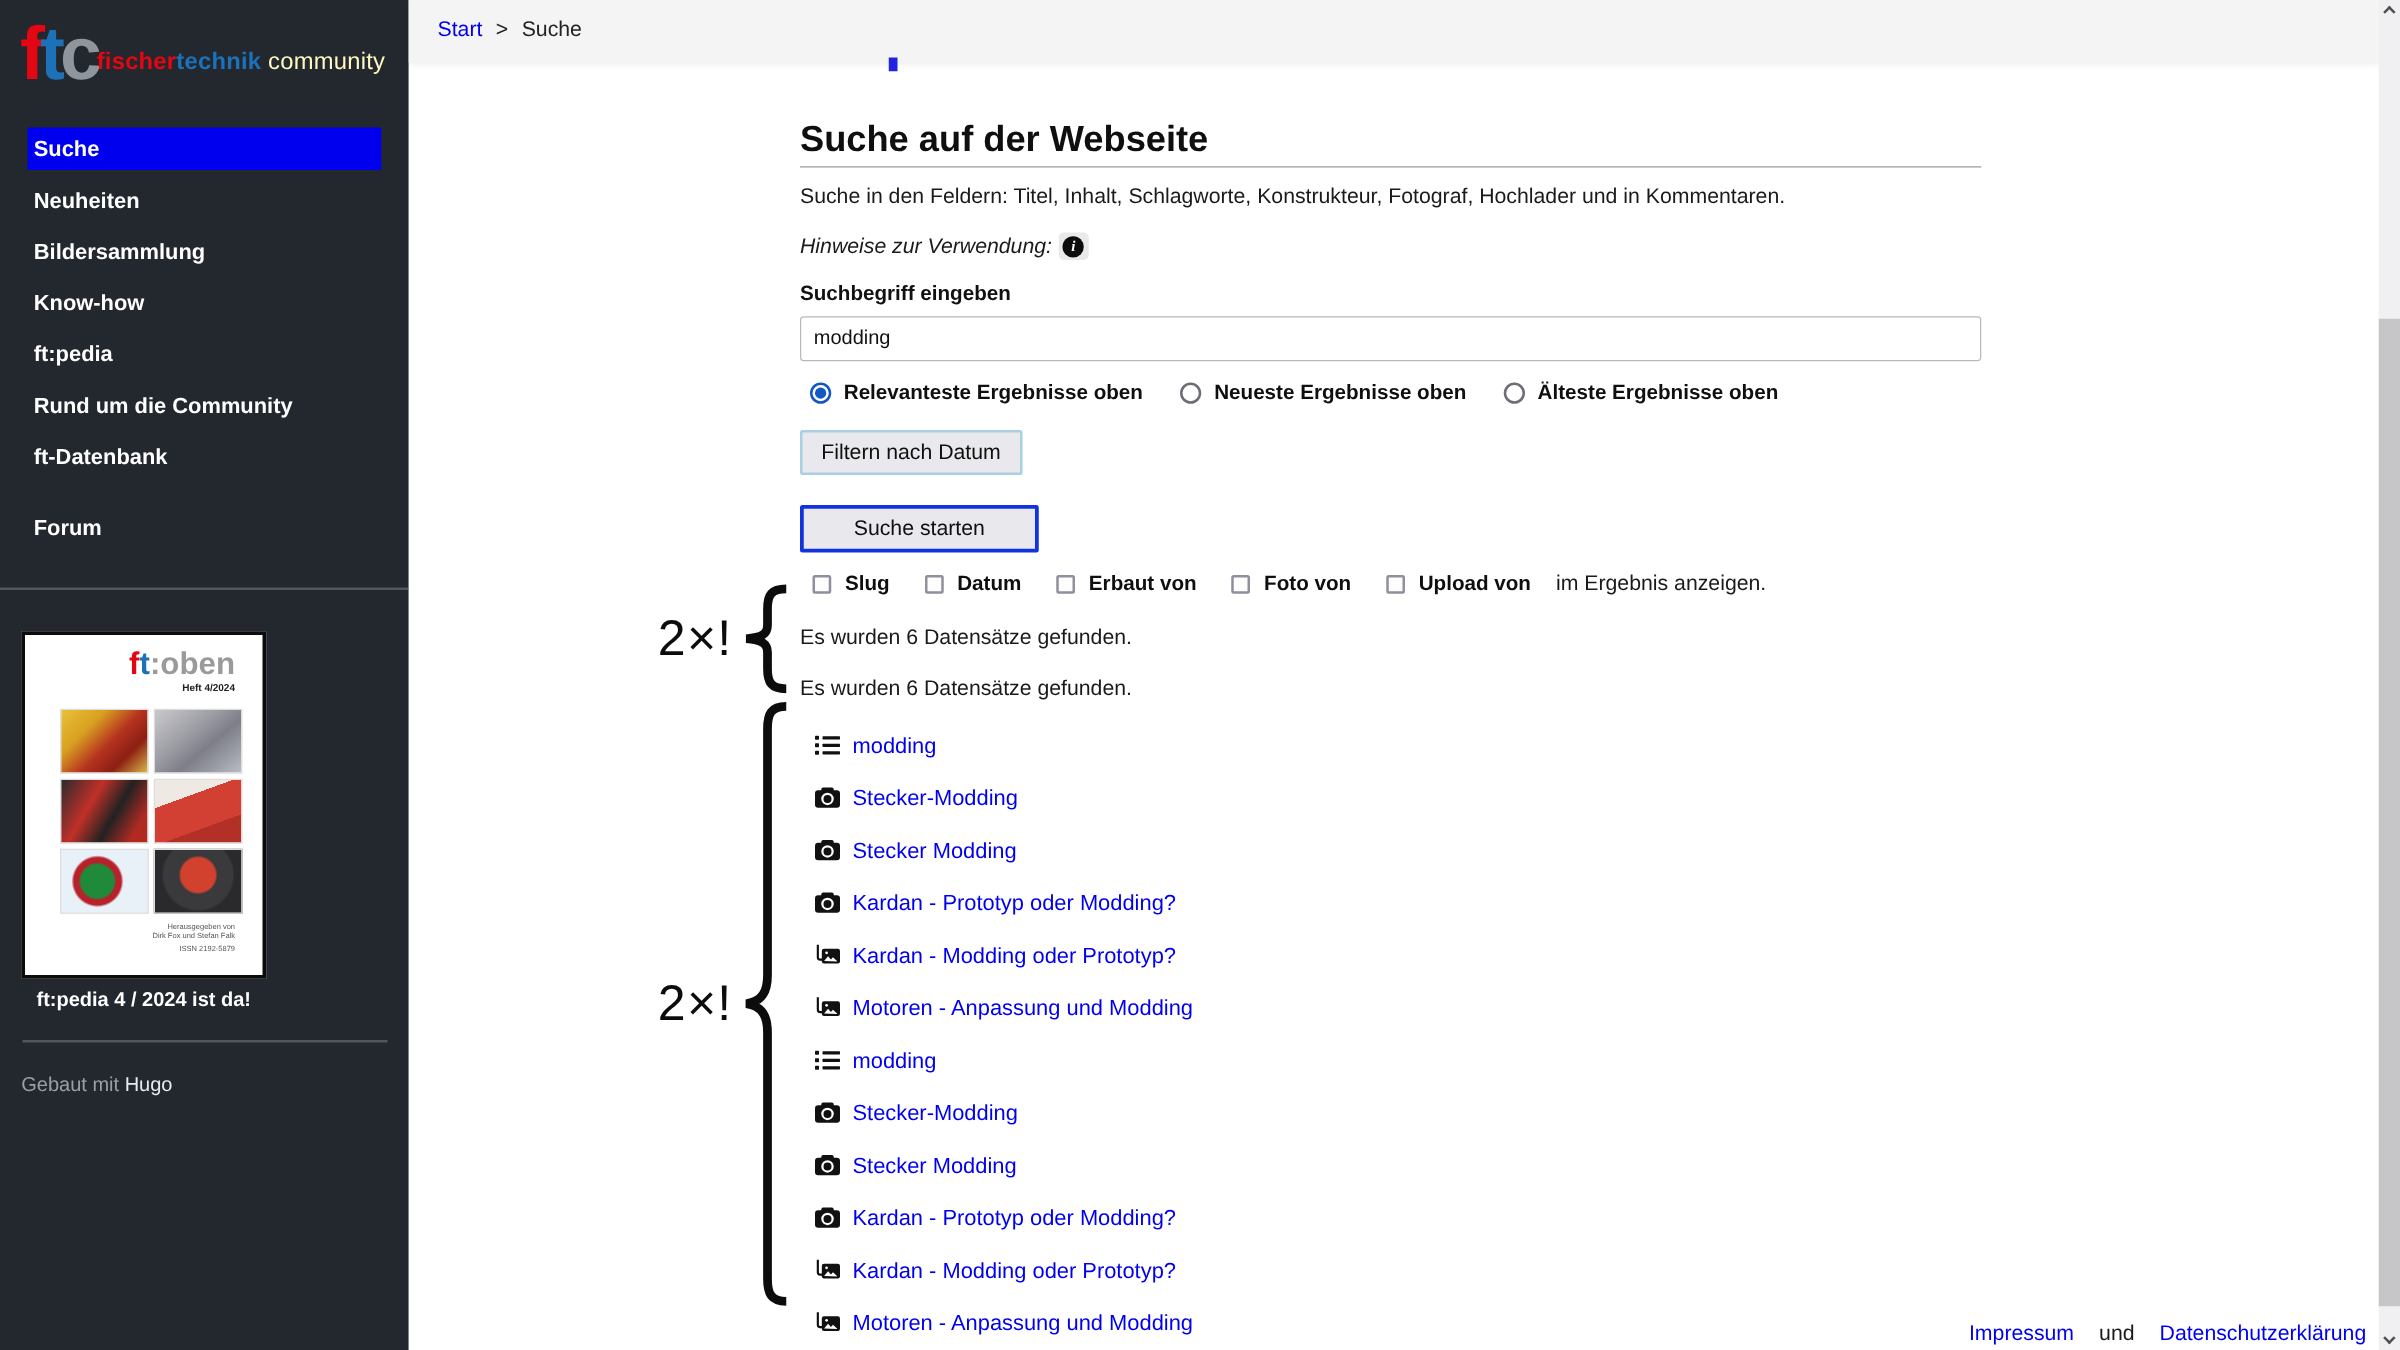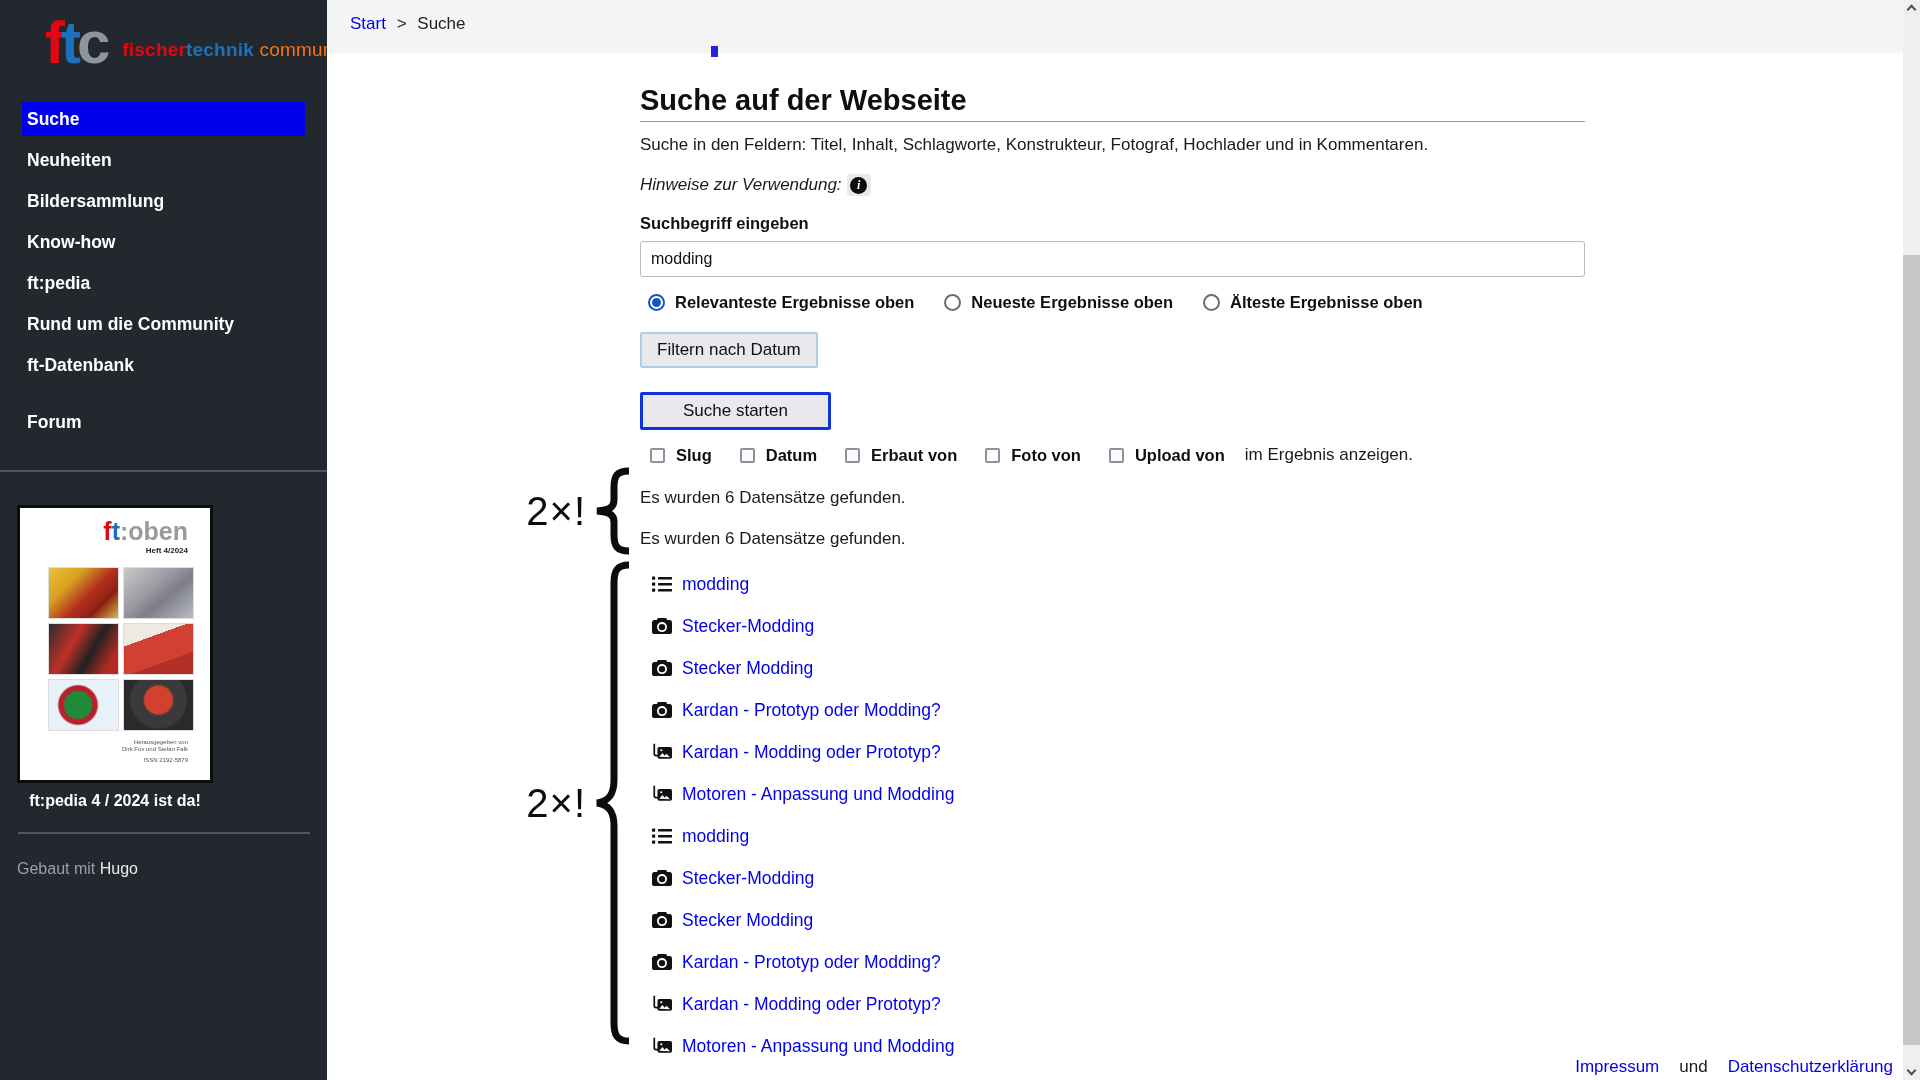--- a/index.html
+++ b/index.html
@@ -7,29 +7,29 @@
   .screen {
     position:relative; width:1920px; height:1080px; overflow:hidden;
     background:#ffffff; font-family:"Liberation Sans", sans-serif; color:#111;
   }
 
   
   .sidebar {
     position:absolute; left:0; top:0; width:327px; height:1080px;
     background:var(--sidebar-bg,#23272e);
   }
-  .logo { padding:10px 0 0 16px; display:flex; align-items:center; gap:16px; cursor:pointer;margin-left:29px; }
+  .logo { padding:10px 0 0 16px; display:flex; align-items:center; gap:0; cursor:pointer; }
   .logo-acronym { font-size:60px; font-weight:800; letter-spacing:-4px; line-height:66px; }
   .logo-f { color:var(--logo-red,#e30613); }
   .logo-t { color:var(--logo-blue,#1d71b8); }
   .logo-c { color:var(--logo-gray,#8f959c); }
   .brand { font-size:19px; margin-top:14px; letter-spacing:0.2px; white-space:nowrap; }
   .brand-fischer { color:var(--logo-red,#e30613); font-weight:700; }
   .brand-technik { color:var(--logo-blue,#1d71b8); font-weight:700; }
-  .brand-community { color:#f97316; font-weight:400; }
+  .brand-community { color:#fef9c3; font-weight:400; }
 
   .nav { margin-top:26px; padding:0 22px; display:flex; flex-direction:column; }
   .nav-item {
     display:block; width:283px; color:#fff; font-size:17.5px; font-weight:700;
     text-decoration:none; padding:7px 5px; margin-bottom:7px; cursor:pointer; line-height:20px;
   }
   .nav-item.active { background:var(--nav-active-bg,#0000ee); }
   .nav-item.forum { margin-top:16px; }
 
   .sdiv { margin-top:24px; height:2px; background:#52565e; width:100%; }
@@ -67,21 +67,21 @@
   .crumbbar {
     height:50px; background:#f4f4f5; box-shadow:0 2px 4px rgba(0,0,0,0.07);
     padding:14px 0 0 23px; font-size:17px;
   }
   .crumb-link { color:var(--link,#0000ee); text-decoration:none; cursor:pointer; }
   .crumb-sep { color:#222; margin:0 6px; }
   .crumb-cur { color:#222; }
   .cutoff { position:absolute; left:384px; top:46px; width:7px; height:11px; background:#2222e0; }
 
   .content { margin-left:313px; width:945px; }
-  h1 { margin-top:36px; font-size:29px; font-weight:700; line-height:29px;
+  h1 { margin-top:48px; font-size:29px; font-weight:700; line-height:29px;
        padding-bottom:6px; border-bottom:1px solid #9c9c9c; color:#0f0f0f; }
   .intro { margin-top:13px; font-size:17px; color:#1a1a1a; }
   .hints { margin-top:19px; display:flex; align-items:center; gap:5px; }
   .hints em { font-size:17px; font-weight:400; font-style:italic; color:#1a1a1a; }
   .info-badge {
     width:24px; height:22px; background:#e9e9ea; border-radius:4px;
     display:inline-flex; align-items:center; justify-content:center; cursor:pointer;
   }
   .info-dot {
     width:17px; height:17px; border-radius:50%; background:#0c0c0c; color:#fff;

